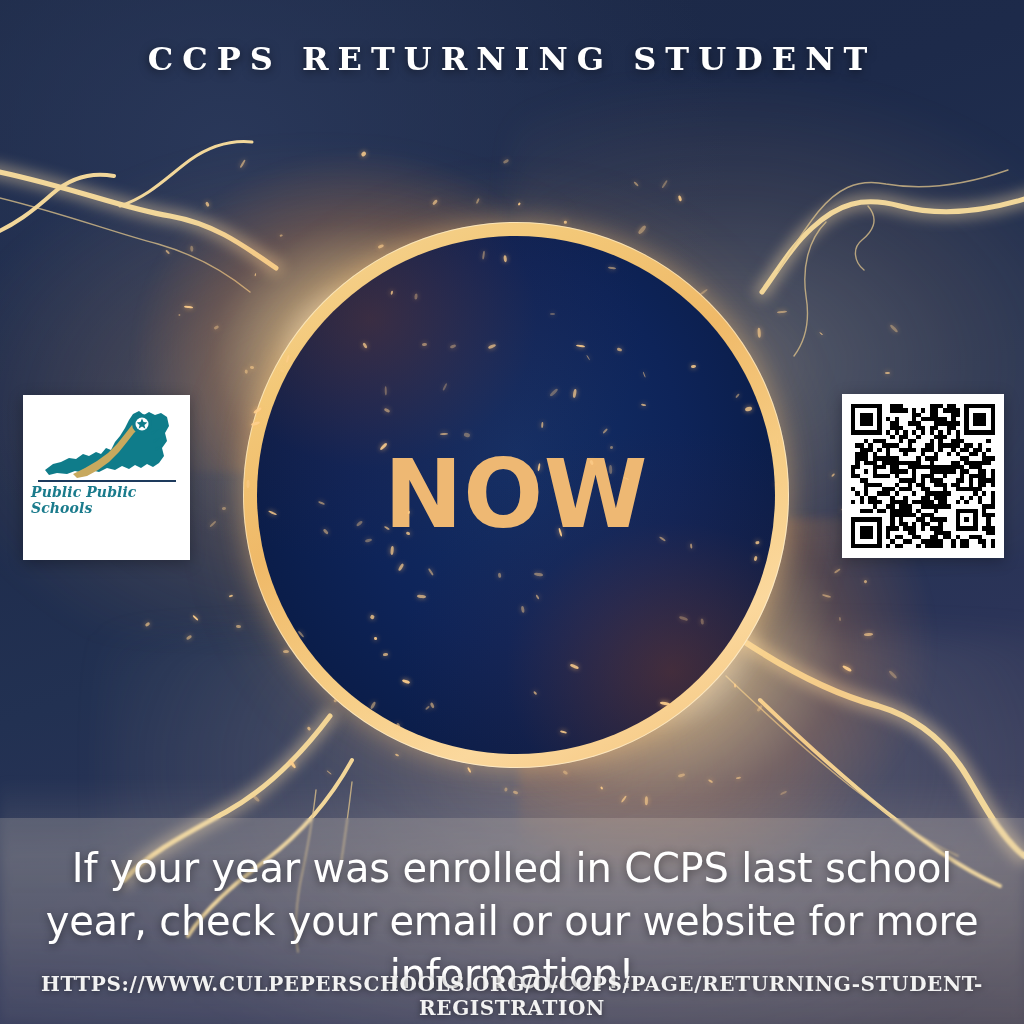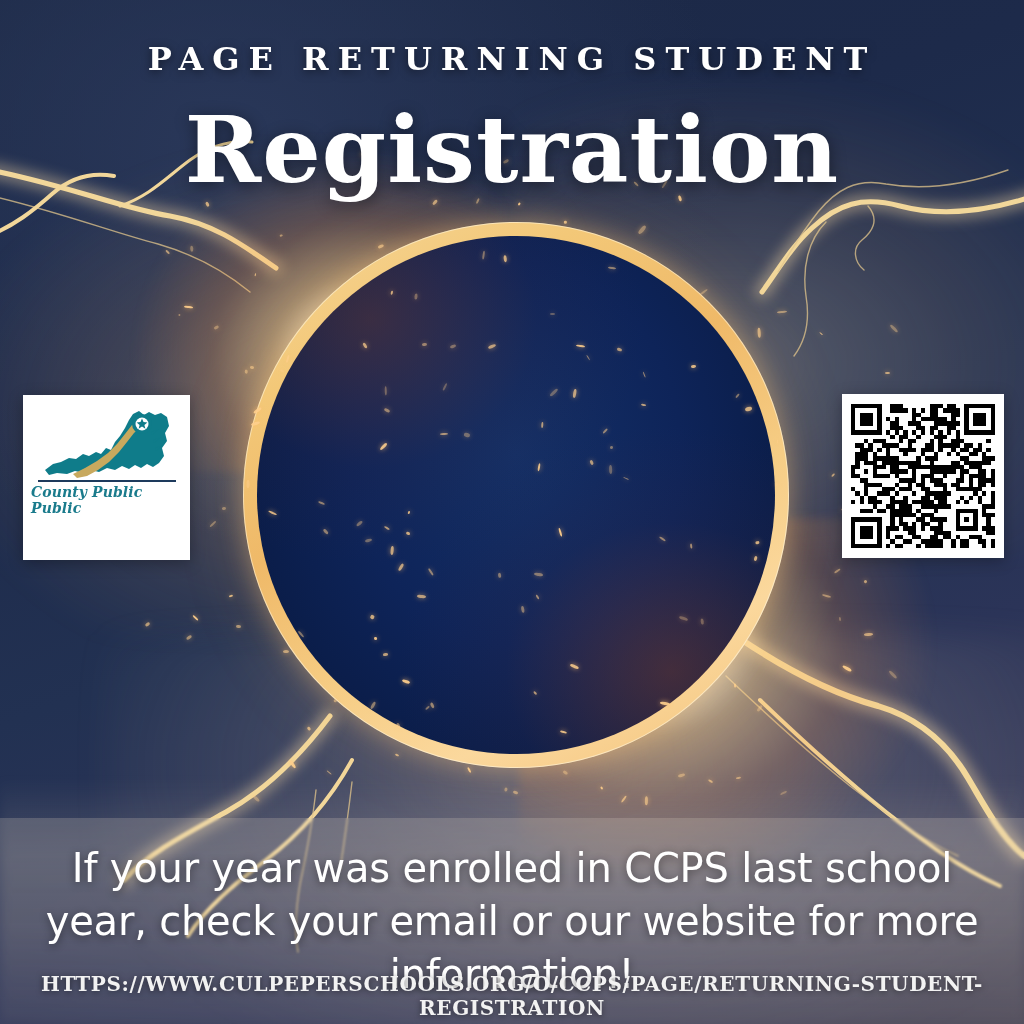--- a/index.html
+++ b/index.html
@@ -197,20 +197,21 @@
     </svg>
   </div>
 
   <div class="ring-wrap">
     <div class="ring-burst-tl"></div>
     <div class="ring-burst-br"></div>
     <div class="ring">
       <div class="ring-inner"></div>
       <div class="ring-ring-hi"></div>
       <div class="ring-copy">
+        <span class="l1">NOW</span>
       </div>
     </div>
   </div>
 
   <div class="embers" id="embers">
       <div class="em" style="left: 857.669px; top: 550.277px; width: 5.59055px; height: 1.55609px; opacity: 0.36; transform: rotate(69deg);"></div>
       <div class="em" style="left: 775.107px; top: 482.873px; width: 3.13653px; height: 2.78703px; opacity: 0.47; transform: rotate(-11deg);"></div>
       <div class="em" style="left: 475.18px; top: 199.51px; width: 5.72292px; height: 2.29609px; opacity: 0.5; transform: rotate(-66deg);"></div>
       <div class="em" style="left: 133.719px; top: 475.415px; width: 4.15902px; height: 1.62451px; opacity: 0.67; transform: rotate(22deg);"></div>
       <div class="em" style="left: 164.733px; top: 250.591px; width: 5.10293px; height: 2.36343px; opacity: 0.66; transform: rotate(44deg);"></div>
@@ -354,34 +355,33 @@
       <div class="em" style="left: 426.717px; top: 571.299px; width: 8.07078px; height: 1.61088px; opacity: 0.56; transform: rotate(57deg);"></div>
       <div class="em" style="left: 660.046px; top: 701.789px; width: 9.80174px; height: 2.71918px; opacity: 0.93; transform: rotate(9deg);"></div>
       <div class="em" style="left: 513.091px; top: 791.241px; width: 4.7767px; height: 3.34576px; opacity: 0.57; transform: rotate(17deg);"></div>
       <div class="em" style="left: 369.117px; top: 703.901px; width: 7.85823px; height: 2.74951px; opacity: 0.54; transform: rotate(-61deg);"></div>
       <div class="em" style="left: 465.53px; top: 769.115px; width: 6.38592px; height: 2.23592px; opacity: 0.93; transform: rotate(63deg);"></div>
       <div class="em" style="left: 178.15px; top: 313.67px; width: 2.48323px; height: 2.45067px; opacity: 0.47; transform: rotate(80deg);"></div>
       <div class="em" style="left: 841.688px; top: 667.289px; width: 9.95424px; height: 3.17814px; opacity: 0.93; transform: rotate(30deg);"></div>
       <div class="em" style="left: 185.662px; top: 635.71px; width: 6.24526px; height: 2.91863px; opacity: 0.58; transform: rotate(-35deg);"></div>
     </div>
 
-  <div class="kicker">PAGE RETURNING STUDENT</div>
-  <div class="headline">Registration</div>
+  <div class="kicker">CCPS RETURNING STUDENT</div>
 
   <div class="logo-card">
     <svg class="logo-mark" viewBox="0 0 128 72">
       <path fill="#0f7c8a" d="M2,64 L10,58 L18,56 L26,52 L33,53 L40,48 L46,50 L53,46 L58,48 L63,42 L68,44 L72,36 L77,30 L82,22 L86,14 L90,8 L96,5 L101,9 L106,6 L112,9 L118,7 L124,11 L126,20 L122,27 L124,35 L119,42 L121,50 L116,57 L110,61 L104,58 L98,62 L92,59 L86,63 L79,60 L72,64 L64,62 L56,66 L48,64 L40,67 L32,65 L24,68 L14,67 L6,69 Z"></path>
       <path fill="#c8a95e" d="M30,68 L42,62 L54,55 L65,47 L74,38 L82,28 L89,19 L95,13 L101,11 L104,15 L98,20 L91,27 L84,36 L76,46 L66,56 L55,64 L44,70 L34,72 Z"></path>
       <circle cx="99" cy="18" r="10" fill="#0f7c8a"></circle>
       <circle cx="99" cy="18" r="6.5" fill="#ffffff"></circle>
       <path fill="#0f7c8a" d="M99,12.5 l1.5,3.6 l3.9,.3 l-3,2.5 l1,3.8 l-3.4,-2.1 l-3.4,2.1 l1,-3.8 l-3,-2.5 l3.9,-.3 Z"></path>
       <path fill="#0f7c8a" d="M110,34 l8,-3 l-7,6 Z M112,42 l8,-3 l-7,6 Z M108,26 l8,-3 l-7,6 Z"></path>
     </svg>
     <div class="logo-rule"></div>
-    <div class="logo-sub">County Public Public</div>
+    <div class="logo-sub">Public Public Schools</div>
   </div>
 
   <div class="qr-card">
     <svg viewBox="0 0 33 33" shape-rendering="crispEdges" id="qr">
         <rect width="33" height="33" fill="#fff"></rect>
         <path d="M0,0h1v1h-1zM1,0h1v1h-1zM2,0h1v1h-1zM3,0h1v1h-1zM4,0h1v1h-1zM5,0h1v1h-1zM6,0h1v1h-1zM9,0h1v1h-1zM10,0h1v1h-1zM11,0h1v1h-1zM18,0h1v1h-1zM19,0h1v1h-1zM20,0h1v1h-1zM22,0h1v1h-1zM23,0h1v1h-1zM26,0h1v1h-1zM27,0h1v1h-1zM28,0h1v1h-1zM29,0h1v1h-1zM30,0h1v1h-1zM31,0h1v1h-1zM32,0h1v1h-1zM0,1h1v1h-1zM6,1h1v1h-1zM9,1h1v1h-1zM10,1h1v1h-1zM11,1h1v1h-1zM12,1h1v1h-1zM14,1h1v1h-1zM16,1h1v1h-1zM18,1h1v1h-1zM19,1h1v1h-1zM21,1h1v1h-1zM22,1h1v1h-1zM23,1h1v1h-1zM24,1h1v1h-1zM26,1h1v1h-1zM32,1h1v1h-1zM0,2h1v1h-1zM2,2h1v1h-1zM3,2h1v1h-1zM4,2h1v1h-1zM6,2h1v1h-1zM14,2h1v1h-1zM15,2h1v1h-1zM18,2h1v1h-1zM19,2h1v1h-1zM23,2h1v1h-1zM24,2h1v1h-1zM26,2h1v1h-1zM28,2h1v1h-1zM29,2h1v1h-1zM30,2h1v1h-1zM32,2h1v1h-1zM0,3h1v1h-1zM2,3h1v1h-1zM3,3h1v1h-1zM4,3h1v1h-1zM6,3h1v1h-1zM8,3h1v1h-1zM10,3h1v1h-1zM14,3h1v1h-1zM16,3h1v1h-1zM17,3h1v1h-1zM18,3h1v1h-1zM19,3h1v1h-1zM20,3h1v1h-1zM21,3h1v1h-1zM23,3h1v1h-1zM26,3h1v1h-1zM28,3h1v1h-1zM29,3h1v1h-1zM30,3h1v1h-1zM32,3h1v1h-1zM0,4h1v1h-1zM2,4h1v1h-1zM3,4h1v1h-1zM4,4h1v1h-1zM6,4h1v1h-1zM9,4h1v1h-1zM10,4h1v1h-1zM13,4h1v1h-1zM14,4h1v1h-1zM15,4h1v1h-1zM19,4h1v1h-1zM20,4h1v1h-1zM21,4h1v1h-1zM22,4h1v1h-1zM23,4h1v1h-1zM24,4h1v1h-1zM26,4h1v1h-1zM28,4h1v1h-1zM29,4h1v1h-1zM30,4h1v1h-1zM32,4h1v1h-1zM0,5h1v1h-1zM6,5h1v1h-1zM9,5h1v1h-1zM10,5h1v1h-1zM11,5h1v1h-1zM15,5h1v1h-1zM16,5h1v1h-1zM18,5h1v1h-1zM19,5h1v1h-1zM22,5h1v1h-1zM23,5h1v1h-1zM26,5h1v1h-1zM32,5h1v1h-1zM0,6h1v1h-1zM1,6h1v1h-1zM2,6h1v1h-1zM3,6h1v1h-1zM4,6h1v1h-1zM5,6h1v1h-1zM6,6h1v1h-1zM8,6h1v1h-1zM10,6h1v1h-1zM12,6h1v1h-1zM14,6h1v1h-1zM16,6h1v1h-1zM18,6h1v1h-1zM20,6h1v1h-1zM22,6h1v1h-1zM24,6h1v1h-1zM26,6h1v1h-1zM27,6h1v1h-1zM28,6h1v1h-1zM29,6h1v1h-1zM30,6h1v1h-1zM31,6h1v1h-1zM32,6h1v1h-1zM9,7h1v1h-1zM11,7h1v1h-1zM12,7h1v1h-1zM15,7h1v1h-1zM19,7h1v1h-1zM20,7h1v1h-1zM21,7h1v1h-1zM24,7h1v1h-1zM3,8h1v1h-1zM5,8h1v1h-1zM6,8h1v1h-1zM7,8h1v1h-1zM11,8h1v1h-1zM13,8h1v1h-1zM14,8h1v1h-1zM18,8h1v1h-1zM20,8h1v1h-1zM23,8h1v1h-1zM24,8h1v1h-1zM25,8h1v1h-1zM31,8h1v1h-1zM1,9h1v1h-1zM2,9h1v1h-1zM4,9h1v1h-1zM7,9h1v1h-1zM8,9h1v1h-1zM9,9h1v1h-1zM10,9h1v1h-1zM13,9h1v1h-1zM17,9h1v1h-1zM18,9h1v1h-1zM20,9h1v1h-1zM21,9h1v1h-1zM22,9h1v1h-1zM23,9h1v1h-1zM24,9h1v1h-1zM26,9h1v1h-1zM27,9h1v1h-1zM29,9h1v1h-1zM2,10h1v1h-1zM3,10h1v1h-1zM4,10h1v1h-1zM6,10h1v1h-1zM8,10h1v1h-1zM11,10h1v1h-1zM12,10h1v1h-1zM13,10h1v1h-1zM14,10h1v1h-1zM16,10h1v1h-1zM17,10h1v1h-1zM18,10h1v1h-1zM20,10h1v1h-1zM23,10h1v1h-1zM25,10h1v1h-1zM26,10h1v1h-1zM28,10h1v1h-1zM29,10h1v1h-1zM31,10h1v1h-1zM1,11h1v1h-1zM2,11h1v1h-1zM3,11h1v1h-1zM5,11h1v1h-1zM8,11h1v1h-1zM12,11h1v1h-1zM16,11h1v1h-1zM19,11h1v1h-1zM22,11h1v1h-1zM24,11h1v1h-1zM27,11h1v1h-1zM28,11h1v1h-1zM30,11h1v1h-1zM1,12h1v1h-1zM2,12h1v1h-1zM3,12h1v1h-1zM5,12h1v1h-1zM6,12h1v1h-1zM7,12h1v1h-1zM8,12h1v1h-1zM9,12h1v1h-1zM10,12h1v1h-1zM15,12h1v1h-1zM17,12h1v1h-1zM18,12h1v1h-1zM19,12h1v1h-1zM25,12h1v1h-1zM26,12h1v1h-1zM30,12h1v1h-1zM31,12h1v1h-1zM32,12h1v1h-1zM1,13h1v1h-1zM3,13h1v1h-1zM4,13h1v1h-1zM5,13h1v1h-1zM7,13h1v1h-1zM8,13h1v1h-1zM9,13h1v1h-1zM10,13h1v1h-1zM11,13h1v1h-1zM12,13h1v1h-1zM13,13h1v1h-1zM14,13h1v1h-1zM15,13h1v1h-1zM18,13h1v1h-1zM23,13h1v1h-1zM24,13h1v1h-1zM26,13h1v1h-1zM27,13h1v1h-1zM28,13h1v1h-1zM29,13h1v1h-1zM30,13h1v1h-1zM31,13h1v1h-1zM0,14h1v1h-1zM1,14h1v1h-1zM5,14h1v1h-1zM6,14h1v1h-1zM7,14h1v1h-1zM9,14h1v1h-1zM10,14h1v1h-1zM13,14h1v1h-1zM14,14h1v1h-1zM15,14h1v1h-1zM16,14h1v1h-1zM17,14h1v1h-1zM18,14h1v1h-1zM19,14h1v1h-1zM20,14h1v1h-1zM21,14h1v1h-1zM22,14h1v1h-1zM23,14h1v1h-1zM24,14h1v1h-1zM25,14h1v1h-1zM27,14h1v1h-1zM28,14h1v1h-1zM29,14h1v1h-1zM0,15h1v1h-1zM3,15h1v1h-1zM5,15h1v1h-1zM9,15h1v1h-1zM10,15h1v1h-1zM11,15h1v1h-1zM12,15h1v1h-1zM14,15h1v1h-1zM18,15h1v1h-1zM19,15h1v1h-1zM20,15h1v1h-1zM21,15h1v1h-1zM22,15h1v1h-1zM23,15h1v1h-1zM25,15h1v1h-1zM26,15h1v1h-1zM29,15h1v1h-1zM30,15h1v1h-1zM32,15h1v1h-1zM0,16h1v1h-1zM1,16h1v1h-1zM5,16h1v1h-1zM6,16h1v1h-1zM7,16h1v1h-1zM8,16h1v1h-1zM10,16h1v1h-1zM14,16h1v1h-1zM16,16h1v1h-1zM17,16h1v1h-1zM18,16h1v1h-1zM21,16h1v1h-1zM25,16h1v1h-1zM27,16h1v1h-1zM28,16h1v1h-1zM29,16h1v1h-1zM30,16h1v1h-1zM32,16h1v1h-1zM2,17h1v1h-1zM3,17h1v1h-1zM11,17h1v1h-1zM12,17h1v1h-1zM13,17h1v1h-1zM14,17h1v1h-1zM16,17h1v1h-1zM18,17h1v1h-1zM19,17h1v1h-1zM20,17h1v1h-1zM24,17h1v1h-1zM25,17h1v1h-1zM27,17h1v1h-1zM29,17h1v1h-1zM30,17h1v1h-1zM31,17h1v1h-1zM32,17h1v1h-1zM3,18h1v1h-1zM4,18h1v1h-1zM5,18h1v1h-1zM6,18h1v1h-1zM10,18h1v1h-1zM13,18h1v1h-1zM15,18h1v1h-1zM16,18h1v1h-1zM19,18h1v1h-1zM20,18h1v1h-1zM21,18h1v1h-1zM23,18h1v1h-1zM24,18h1v1h-1zM27,18h1v1h-1zM29,18h1v1h-1zM30,18h1v1h-1zM32,18h1v1h-1zM0,19h1v1h-1zM3,19h1v1h-1zM7,19h1v1h-1zM8,19h1v1h-1zM9,19h1v1h-1zM11,19h1v1h-1zM12,19h1v1h-1zM13,19h1v1h-1zM16,19h1v1h-1zM17,19h1v1h-1zM21,19h1v1h-1zM24,19h1v1h-1zM25,19h1v1h-1zM26,19h1v1h-1zM27,19h1v1h-1zM28,19h1v1h-1zM29,19h1v1h-1zM1,20h1v1h-1zM3,20h1v1h-1zM6,20h1v1h-1zM7,20h1v1h-1zM8,20h1v1h-1zM10,20h1v1h-1zM14,20h1v1h-1zM17,20h1v1h-1zM18,20h1v1h-1zM19,20h1v1h-1zM20,20h1v1h-1zM21,20h1v1h-1zM22,20h1v1h-1zM28,20h1v1h-1zM30,20h1v1h-1zM32,20h1v1h-1zM2,21h1v1h-1zM4,21h1v1h-1zM5,21h1v1h-1zM9,21h1v1h-1zM12,21h1v1h-1zM16,21h1v1h-1zM17,21h1v1h-1zM19,21h1v1h-1zM20,21h1v1h-1zM21,21h1v1h-1zM25,21h1v1h-1zM27,21h1v1h-1zM29,21h1v1h-1zM32,21h1v1h-1zM0,22h1v1h-1zM2,22h1v1h-1zM4,22h1v1h-1zM5,22h1v1h-1zM6,22h1v1h-1zM9,22h1v1h-1zM10,22h1v1h-1zM11,22h1v1h-1zM12,22h1v1h-1zM14,22h1v1h-1zM15,22h1v1h-1zM16,22h1v1h-1zM17,22h1v1h-1zM18,22h1v1h-1zM20,22h1v1h-1zM21,22h1v1h-1zM24,22h1v1h-1zM26,22h1v1h-1zM29,22h1v1h-1zM32,22h1v1h-1zM5,23h1v1h-1zM8,23h1v1h-1zM9,23h1v1h-1zM11,23h1v1h-1zM12,23h1v1h-1zM13,23h1v1h-1zM16,23h1v1h-1zM17,23h1v1h-1zM18,23h1v1h-1zM19,23h1v1h-1zM20,23h1v1h-1zM21,23h1v1h-1zM22,23h1v1h-1zM30,23h1v1h-1zM31,23h1v1h-1zM32,23h1v1h-1zM2,24h1v1h-1zM3,24h1v1h-1zM4,24h1v1h-1zM6,24h1v1h-1zM7,24h1v1h-1zM9,24h1v1h-1zM10,24h1v1h-1zM11,24h1v1h-1zM12,24h1v1h-1zM13,24h1v1h-1zM15,24h1v1h-1zM19,24h1v1h-1zM24,24h1v1h-1zM25,24h1v1h-1zM26,24h1v1h-1zM27,24h1v1h-1zM28,24h1v1h-1zM30,24h1v1h-1zM9,25h1v1h-1zM10,25h1v1h-1zM11,25h1v1h-1zM12,25h1v1h-1zM13,25h1v1h-1zM14,25h1v1h-1zM16,25h1v1h-1zM17,25h1v1h-1zM18,25h1v1h-1zM24,25h1v1h-1zM28,25h1v1h-1zM30,25h1v1h-1zM31,25h1v1h-1zM32,25h1v1h-1zM0,26h1v1h-1zM1,26h1v1h-1zM2,26h1v1h-1zM3,26h1v1h-1zM4,26h1v1h-1zM5,26h1v1h-1zM6,26h1v1h-1zM9,26h1v1h-1zM11,26h1v1h-1zM15,26h1v1h-1zM16,26h1v1h-1zM18,26h1v1h-1zM19,26h1v1h-1zM20,26h1v1h-1zM21,26h1v1h-1zM24,26h1v1h-1zM26,26h1v1h-1zM28,26h1v1h-1zM31,26h1v1h-1zM0,27h1v1h-1zM6,27h1v1h-1zM9,27h1v1h-1zM11,27h1v1h-1zM12,27h1v1h-1zM14,27h1v1h-1zM16,27h1v1h-1zM17,27h1v1h-1zM20,27h1v1h-1zM24,27h1v1h-1zM28,27h1v1h-1zM31,27h1v1h-1zM0,28h1v1h-1zM2,28h1v1h-1zM3,28h1v1h-1zM4,28h1v1h-1zM6,28h1v1h-1zM8,28h1v1h-1zM9,28h1v1h-1zM10,28h1v1h-1zM12,28h1v1h-1zM13,28h1v1h-1zM14,28h1v1h-1zM16,28h1v1h-1zM18,28h1v1h-1zM19,28h1v1h-1zM20,28h1v1h-1zM24,28h1v1h-1zM25,28h1v1h-1zM26,28h1v1h-1zM27,28h1v1h-1zM28,28h1v1h-1zM30,28h1v1h-1zM31,28h1v1h-1zM32,28h1v1h-1zM0,29h1v1h-1zM2,29h1v1h-1zM3,29h1v1h-1zM4,29h1v1h-1zM6,29h1v1h-1zM8,29h1v1h-1zM13,29h1v1h-1zM14,29h1v1h-1zM19,29h1v1h-1zM20,29h1v1h-1zM21,29h1v1h-1zM22,29h1v1h-1zM31,29h1v1h-1zM32,29h1v1h-1zM0,30h1v1h-1zM2,30h1v1h-1zM3,30h1v1h-1zM4,30h1v1h-1zM6,30h1v1h-1zM8,30h1v1h-1zM10,30h1v1h-1zM11,30h1v1h-1zM14,30h1v1h-1zM15,30h1v1h-1zM18,30h1v1h-1zM19,30h1v1h-1zM21,30h1v1h-1zM22,30h1v1h-1zM24,30h1v1h-1zM27,30h1v1h-1zM28,30h1v1h-1zM29,30h1v1h-1zM0,31h1v1h-1zM6,31h1v1h-1zM9,31h1v1h-1zM12,31h1v1h-1zM13,31h1v1h-1zM16,31h1v1h-1zM17,31h1v1h-1zM18,31h1v1h-1zM19,31h1v1h-1zM20,31h1v1h-1zM23,31h1v1h-1zM25,31h1v1h-1zM26,31h1v1h-1zM29,31h1v1h-1zM30,31h1v1h-1zM32,31h1v1h-1zM0,32h1v1h-1zM1,32h1v1h-1zM2,32h1v1h-1zM3,32h1v1h-1zM4,32h1v1h-1zM5,32h1v1h-1zM6,32h1v1h-1zM8,32h1v1h-1zM10,32h1v1h-1zM11,32h1v1h-1zM15,32h1v1h-1zM17,32h1v1h-1zM18,32h1v1h-1zM19,32h1v1h-1zM20,32h1v1h-1zM23,32h1v1h-1zM25,32h1v1h-1zM26,32h1v1h-1zM30,32h1v1h-1zM32,32h1v1h-1z" fill="#000"></path>
       </svg>
   </div>
 
   <div class="bottom-band"></div>

